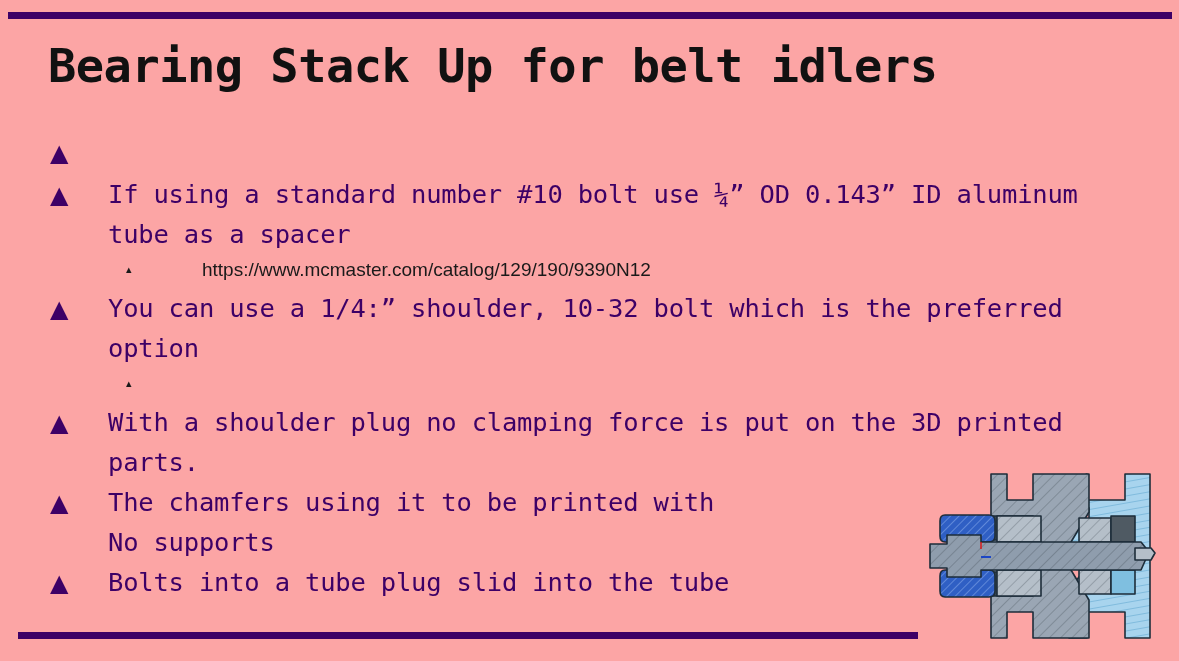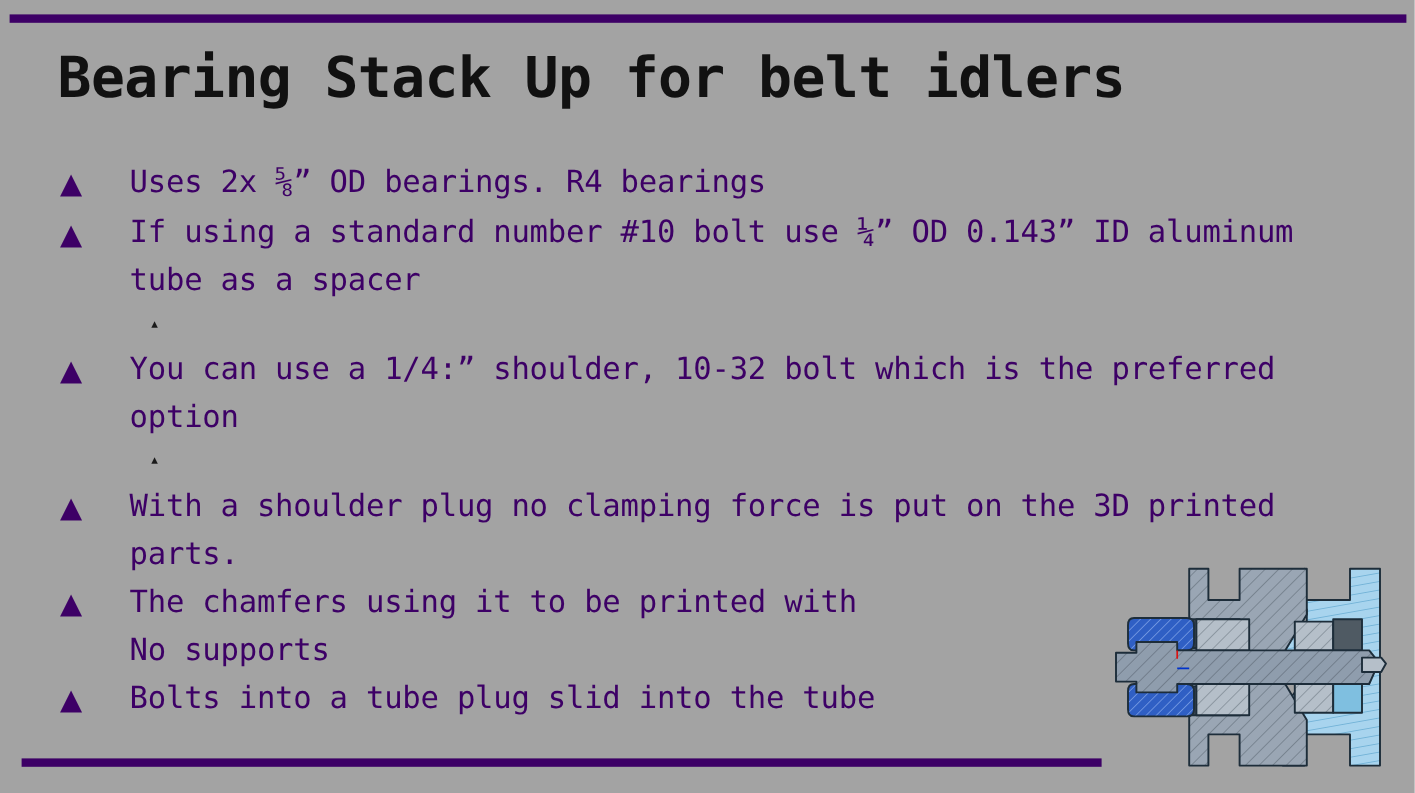--- a/index.html
+++ b/index.html
@@ -4,21 +4,21 @@
 <style>
   html, body {
     margin: 0;
     padding: 0;
     background: #ffffff;
   }
   .slide {
     position: relative;
     width: 1179px;
     height: 661px;
-    background: #a3a3a3;
+    background: #fca5a5;
     overflow: hidden;
     font-family: "DejaVu Sans", sans-serif;
   }
 
   
   .rule-top {
     position: absolute;
     left: 8px;
     top: 12px;
     width: 1164px;
@@ -118,29 +118,29 @@
 <div class="slide">
 
   <div class="rule-top"></div>
 
   <div class="title">Bearing Stack Up for belt idlers</div>
 
   <div class="bullets">
 
     <div class="b-row">
       <span class="b-marker">▲</span>
-      <span class="b-text">Uses 2x ⅝” OD bearings. R4 bearings</span>
     </div>
 
     <div class="b-row">
       <span class="b-marker">▲</span>
       <span class="b-text">If using a standard number #10 bolt use ¼” OD 0.143” ID aluminum tube as a spacer</span>
     </div>
     <div class="sb-row">
       <span class="sb-marker">▴</span>
+      <span class="sb-text">https://www.mcmaster.com/catalog/129/190/9390N12</span>
     </div>
 
     <div class="b-row">
       <span class="b-marker">▲</span>
       <span class="b-text">You can use a 1/4:” shoulder, 10-32 bolt which is the preferred option</span>
     </div>
     <div class="sb-row">
       <span class="sb-marker">▴</span>
     </div>
 

